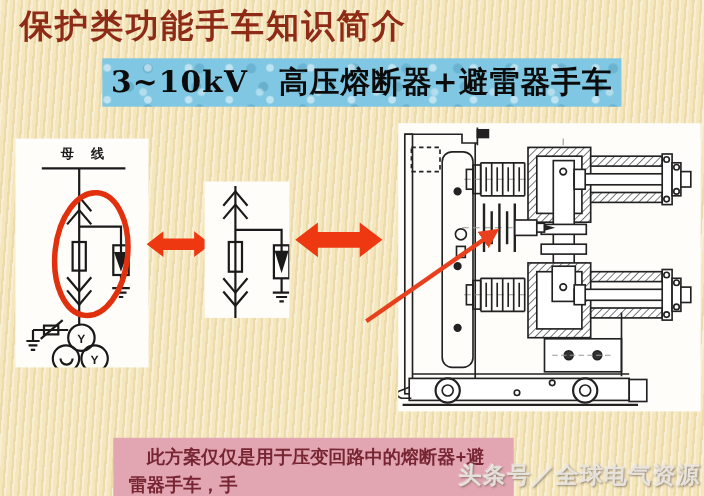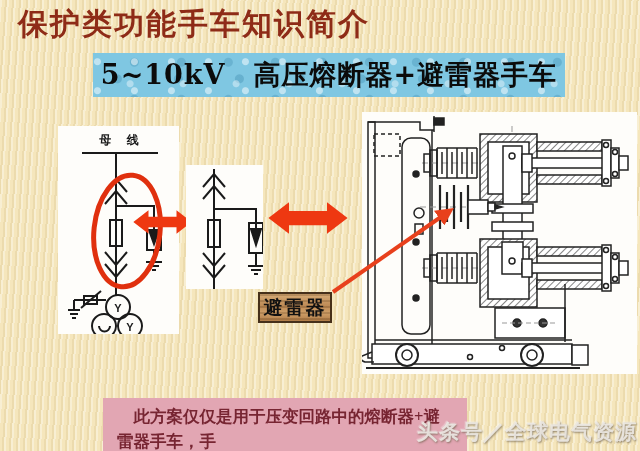--- a/index.html
+++ b/index.html
@@ -16,56 +16,56 @@
     background:
       radial-gradient(circle at 12% 30%, rgba(255,255,255,0.5) 0 3px, rgba(0,0,0,0) 4px),
       radial-gradient(circle at 70% 75%, rgba(255,255,255,0.4) 0 3px, rgba(0,0,0,0) 4px),
       radial-gradient(circle at 40% 55%, rgba(30,110,150,0.25) 0 4px, rgba(0,0,0,0) 5px),
       radial-gradient(circle at 88% 25%, rgba(30,110,150,0.22) 0 4px, rgba(0,0,0,0) 5px),
       #7FC7E2;
     background-size:37px 29px, 53px 41px, 61px 47px, 47px 37px, auto;
     font-family:"DejaVu Serif","Liberation Serif",serif;
     font-size:27px;font-weight:bold;color:#0b0b0b;letter-spacing:1px;}
   .panel{position:absolute;background:#FEFDFA;}
-  .panel-left{left:14px;top:126px;width:121px;height:208px;margin-left:44px;}
+  .panel-left{left:14px;top:126px;width:121px;height:208px;}
   .panel-mid{left:186px;top:165px;width:77px;height:124px;}
   .panel-draw{left:362px;top:112px;width:275px;height:262px;}
   .arrow{position:absolute;}
   .arrow-1{left:133px;top:208px;width:59px;height:28px;}
   .arrow-2{left:267px;top:199px;width:82px;height:38px;}
   .pointer-overlay{position:absolute;left:0;top:0;width:640px;height:451px;pointer-events:none;z-index:5;}
   .wood-label{position:absolute;left:258px;top:292px;width:74px;height:31px;z-index:6;
     display:flex;align-items:center;justify-content:center;
     border:2px solid #46301a;box-sizing:border-box;
     background:
       repeating-linear-gradient(180deg, rgba(92,58,24,0.25) 0 2px, rgba(0,0,0,0) 2px 6px),
       linear-gradient(180deg,#d6ab77,#bd8a55 45%,#cfa069 70%,#b07c48);
     font-family:"DejaVu Serif","Liberation Serif",serif;
     font-size:19px;font-weight:bold;color:#111;letter-spacing:2px;}
   .note{position:absolute;left:103px;top:398px;width:364px;height:53px;
     background:#E2A6B3;color:#772532;
-    font-family:Liberation Serif, serif;
+    font-family:Liberation Mono, monospace;
     font-size:16.5px;font-weight:bold;line-height:25px;
     padding:6px 12px 0 14px;box-sizing:border-box;}
   .note .l1{text-indent:1em;margin:0;}
   .watermark{position:absolute;right:3px;bottom:5px;z-index:7;
     font-size:21px;font-weight:bold;letter-spacing:1px;
     color:rgba(238,235,230,0.88);
     text-shadow:1px 1px 2px rgba(110,95,75,0.75), -1px -1px 1px rgba(255,255,255,0.4);
     transform:skewX(-3deg);}
   svg{display:block;}
 </style>
 </head>
 <body>
 
 <div class="slide">
 
   <div class="title">保护类功能手车知识简介</div>
 
-  <div class="banner">5~10kV　高压熔断器+避雷器手车</div>
+  <div class="banner">3~10kV　高压熔断器+避雷器手车</div>
 
   <div class="panel panel-left">
     <svg width="121" height="208" viewBox="0 0 121 208">
       <g stroke="#1a1a1a" stroke-width="2" fill="none">
 
         <line x1="24" y1="27" x2="100" y2="27"></line>
         <line x1="58" y1="27" x2="58" y2="170"></line>
 
         <polyline points="47,66 58,53 69,66"></polyline>
         <polyline points="47,78 58,65 69,78"></polyline>
@@ -267,21 +267,20 @@
 
   <svg class="pointer-overlay" viewBox="0 0 640 451">
     <defs>
       <marker id="ah" viewBox="0 0 10 10" refX="6" refY="5" markerWidth="4.5" markerHeight="4.5" orient="auto">
         <path d="M0,0 L10,5 L0,10 z" fill="#E8401C"></path>
       </marker>
     </defs>
     <line x1="333" y1="292" x2="448" y2="212" stroke="#E8401C" stroke-width="4" marker-end="url(#ah)"></line>
   </svg>
 
-  <div class="wood-label">避雷器</div>
 
   <div class="note">
     <p class="l1">此方案仅仅是用于压变回路中的熔断器+避雷器手车，手</p>
 
   </div>
 
   <div class="watermark">头条号／全球电气资源</div>
 
 </div>
 

